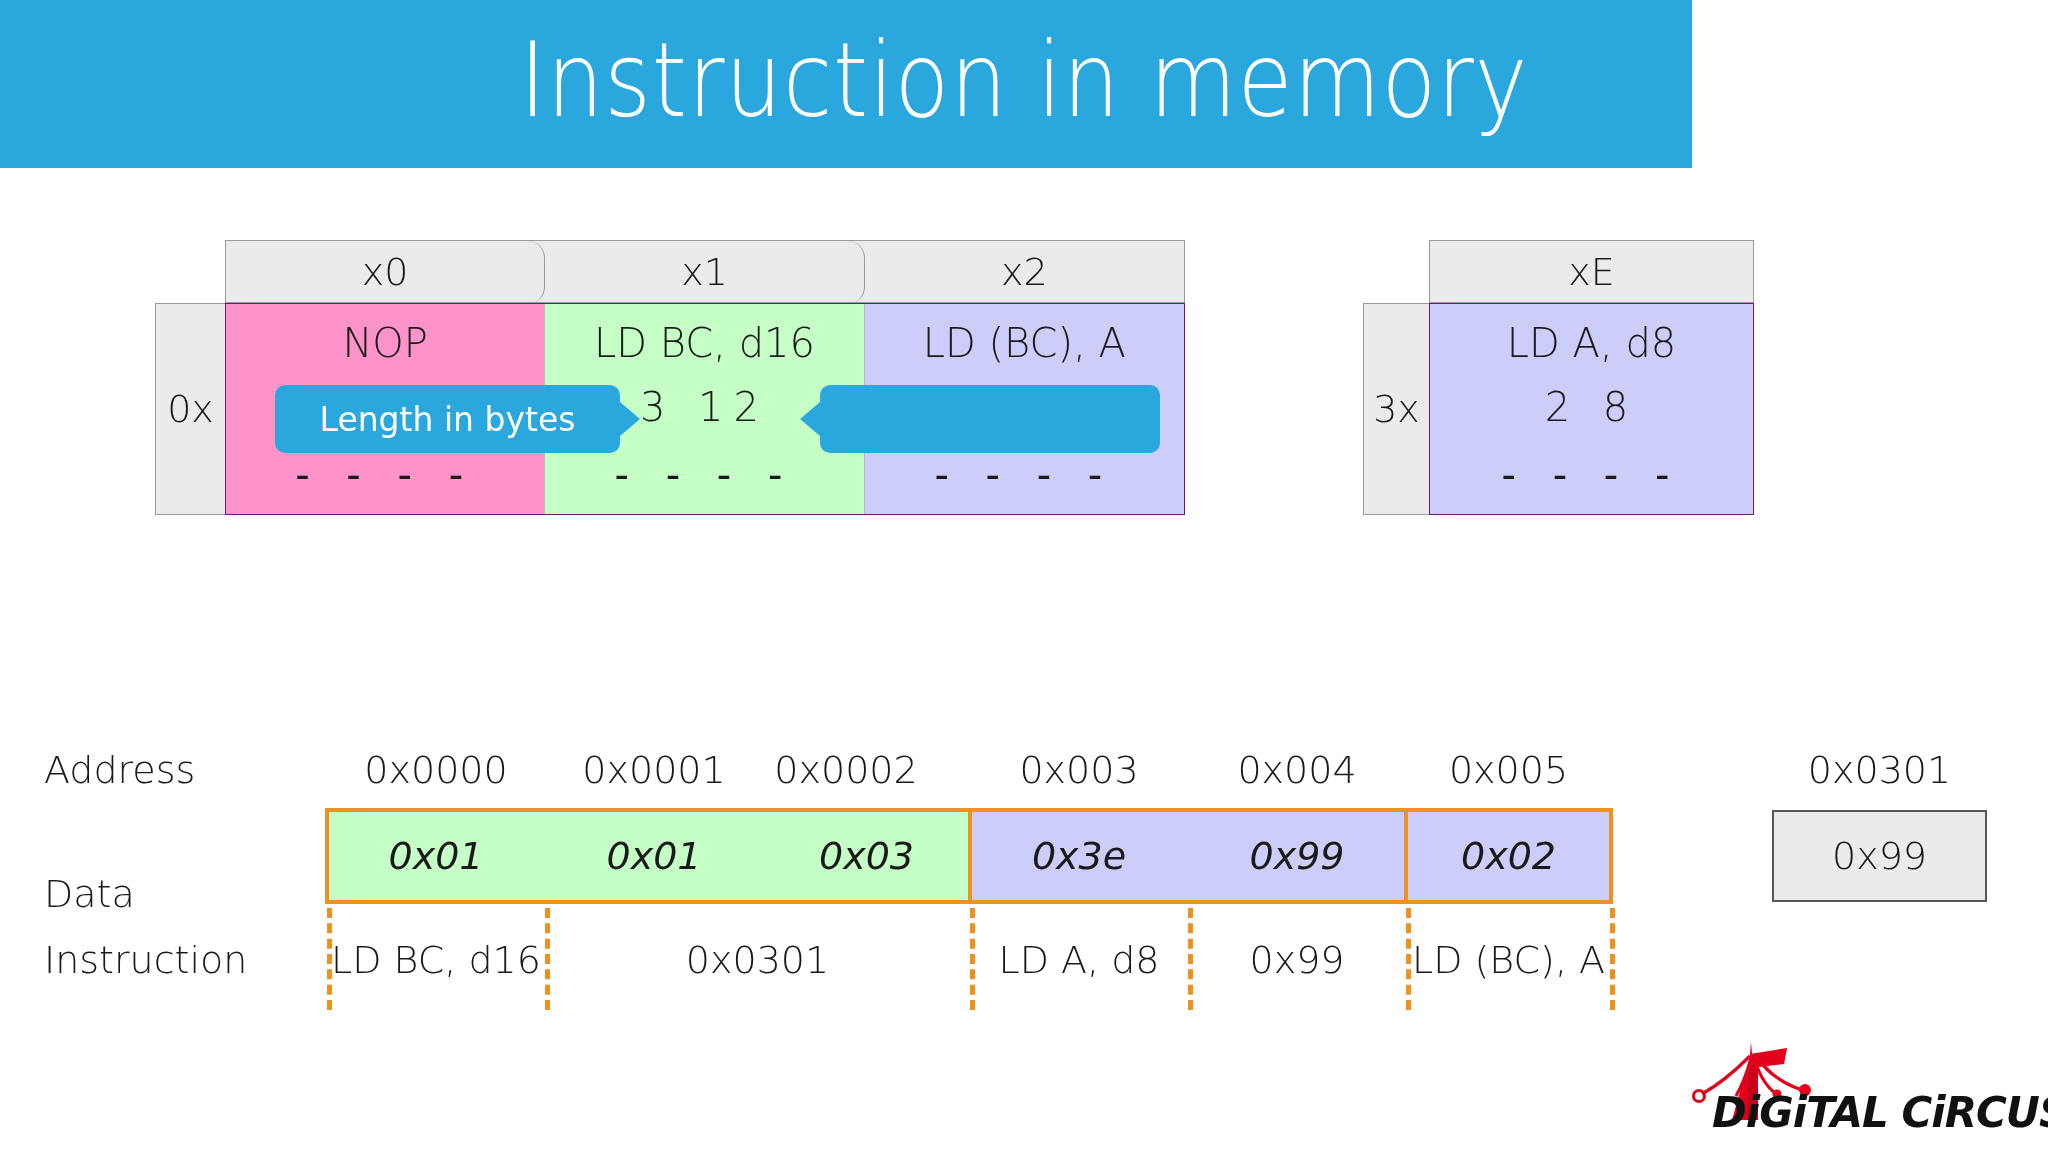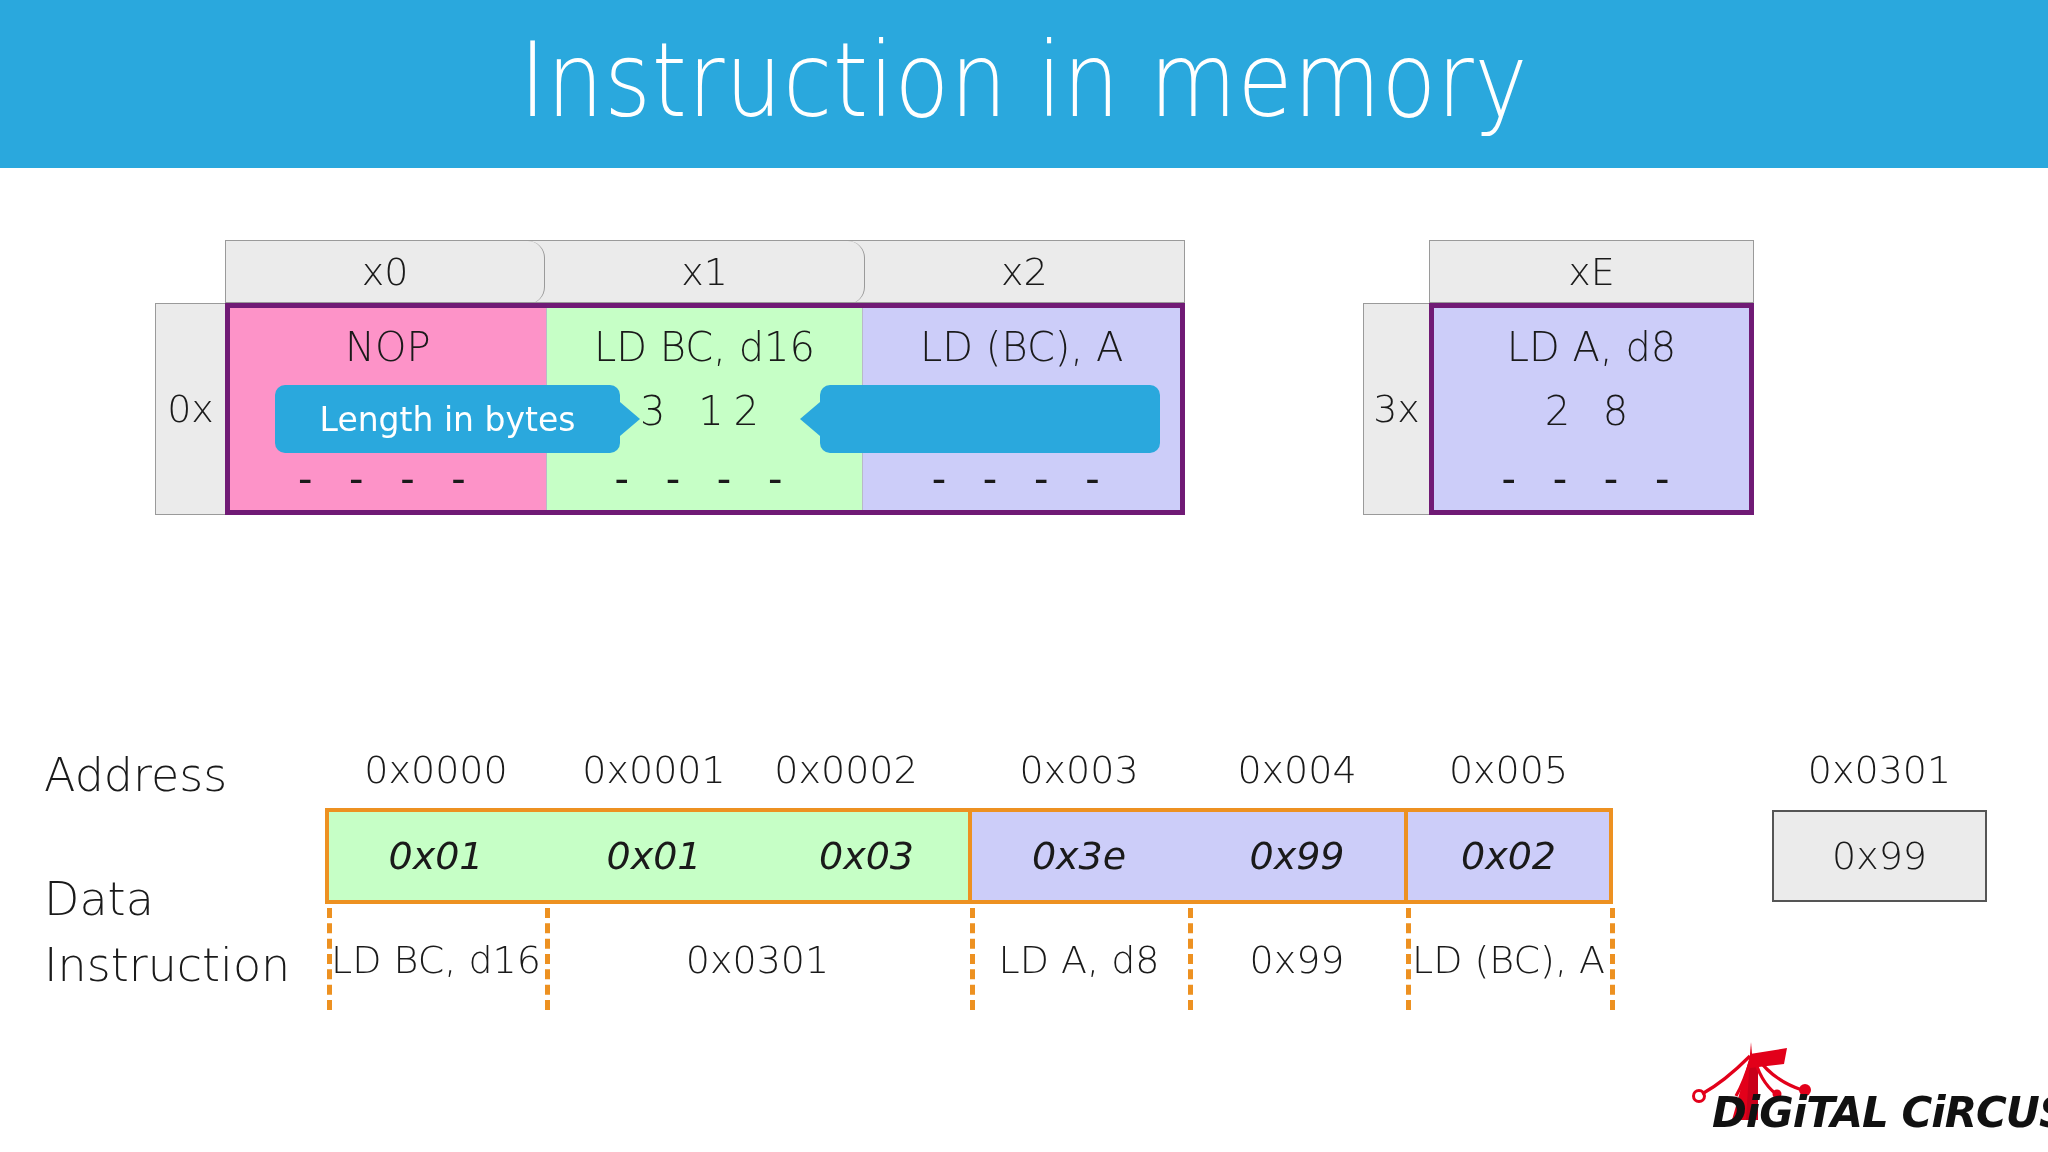--- a/index.html
+++ b/index.html
@@ -14,21 +14,21 @@
     font-family: "Liberation Sans", sans-serif;
     overflow: hidden;
     position: relative;
   }
 
   
   #title-bar {
     position: absolute;
     left: 0;
     top: 0;
-    width: 2048px;
+    width: 1692px;
     height: 168px;
     background: #2aa8dd;
   }
   #title-text {
     position: absolute;
     left: 0;
     top: 0;
     width: 2048px;
     height: 168px;
     line-height: 160px;
@@ -76,21 +76,21 @@
     font-family: "DejaVu Sans", sans-serif;
     display: flex;
     align-items: center;
     justify-content: center;
   }
 
   .opt-body-row {
     position: absolute;
     display: flex;
     box-sizing: border-box;
-    border: 5px solid #701a75;
+    border: 1px solid #701a75;
   }
   .opt-cell {
     box-sizing: border-box;
     position: relative;
     display: flex;
     flex-direction: column;
     align-items: center;
     justify-content: flex-start;
     padding-top: 16px;
     font-family: "DejaVu Sans", sans-serif;
@@ -147,21 +147,21 @@
     border-left: 20px solid #2aa8dd;
   }
   .callout.right .tip {
     left: -20px;
     border-right: 20px solid #2aa8dd;
   }
 
   
   .mem-label {
     position: absolute;
-    font-size: 46px;
+    font-size: 38px;
     color: #1a1a1a;
     font-weight: 300;
     font-family: "DejaVu Sans", sans-serif;
     white-space: nowrap;
   }
   .mem-addr {
     position: absolute;
     font-size: 38px;
     color: #1a1a1a;
     font-weight: 300;

